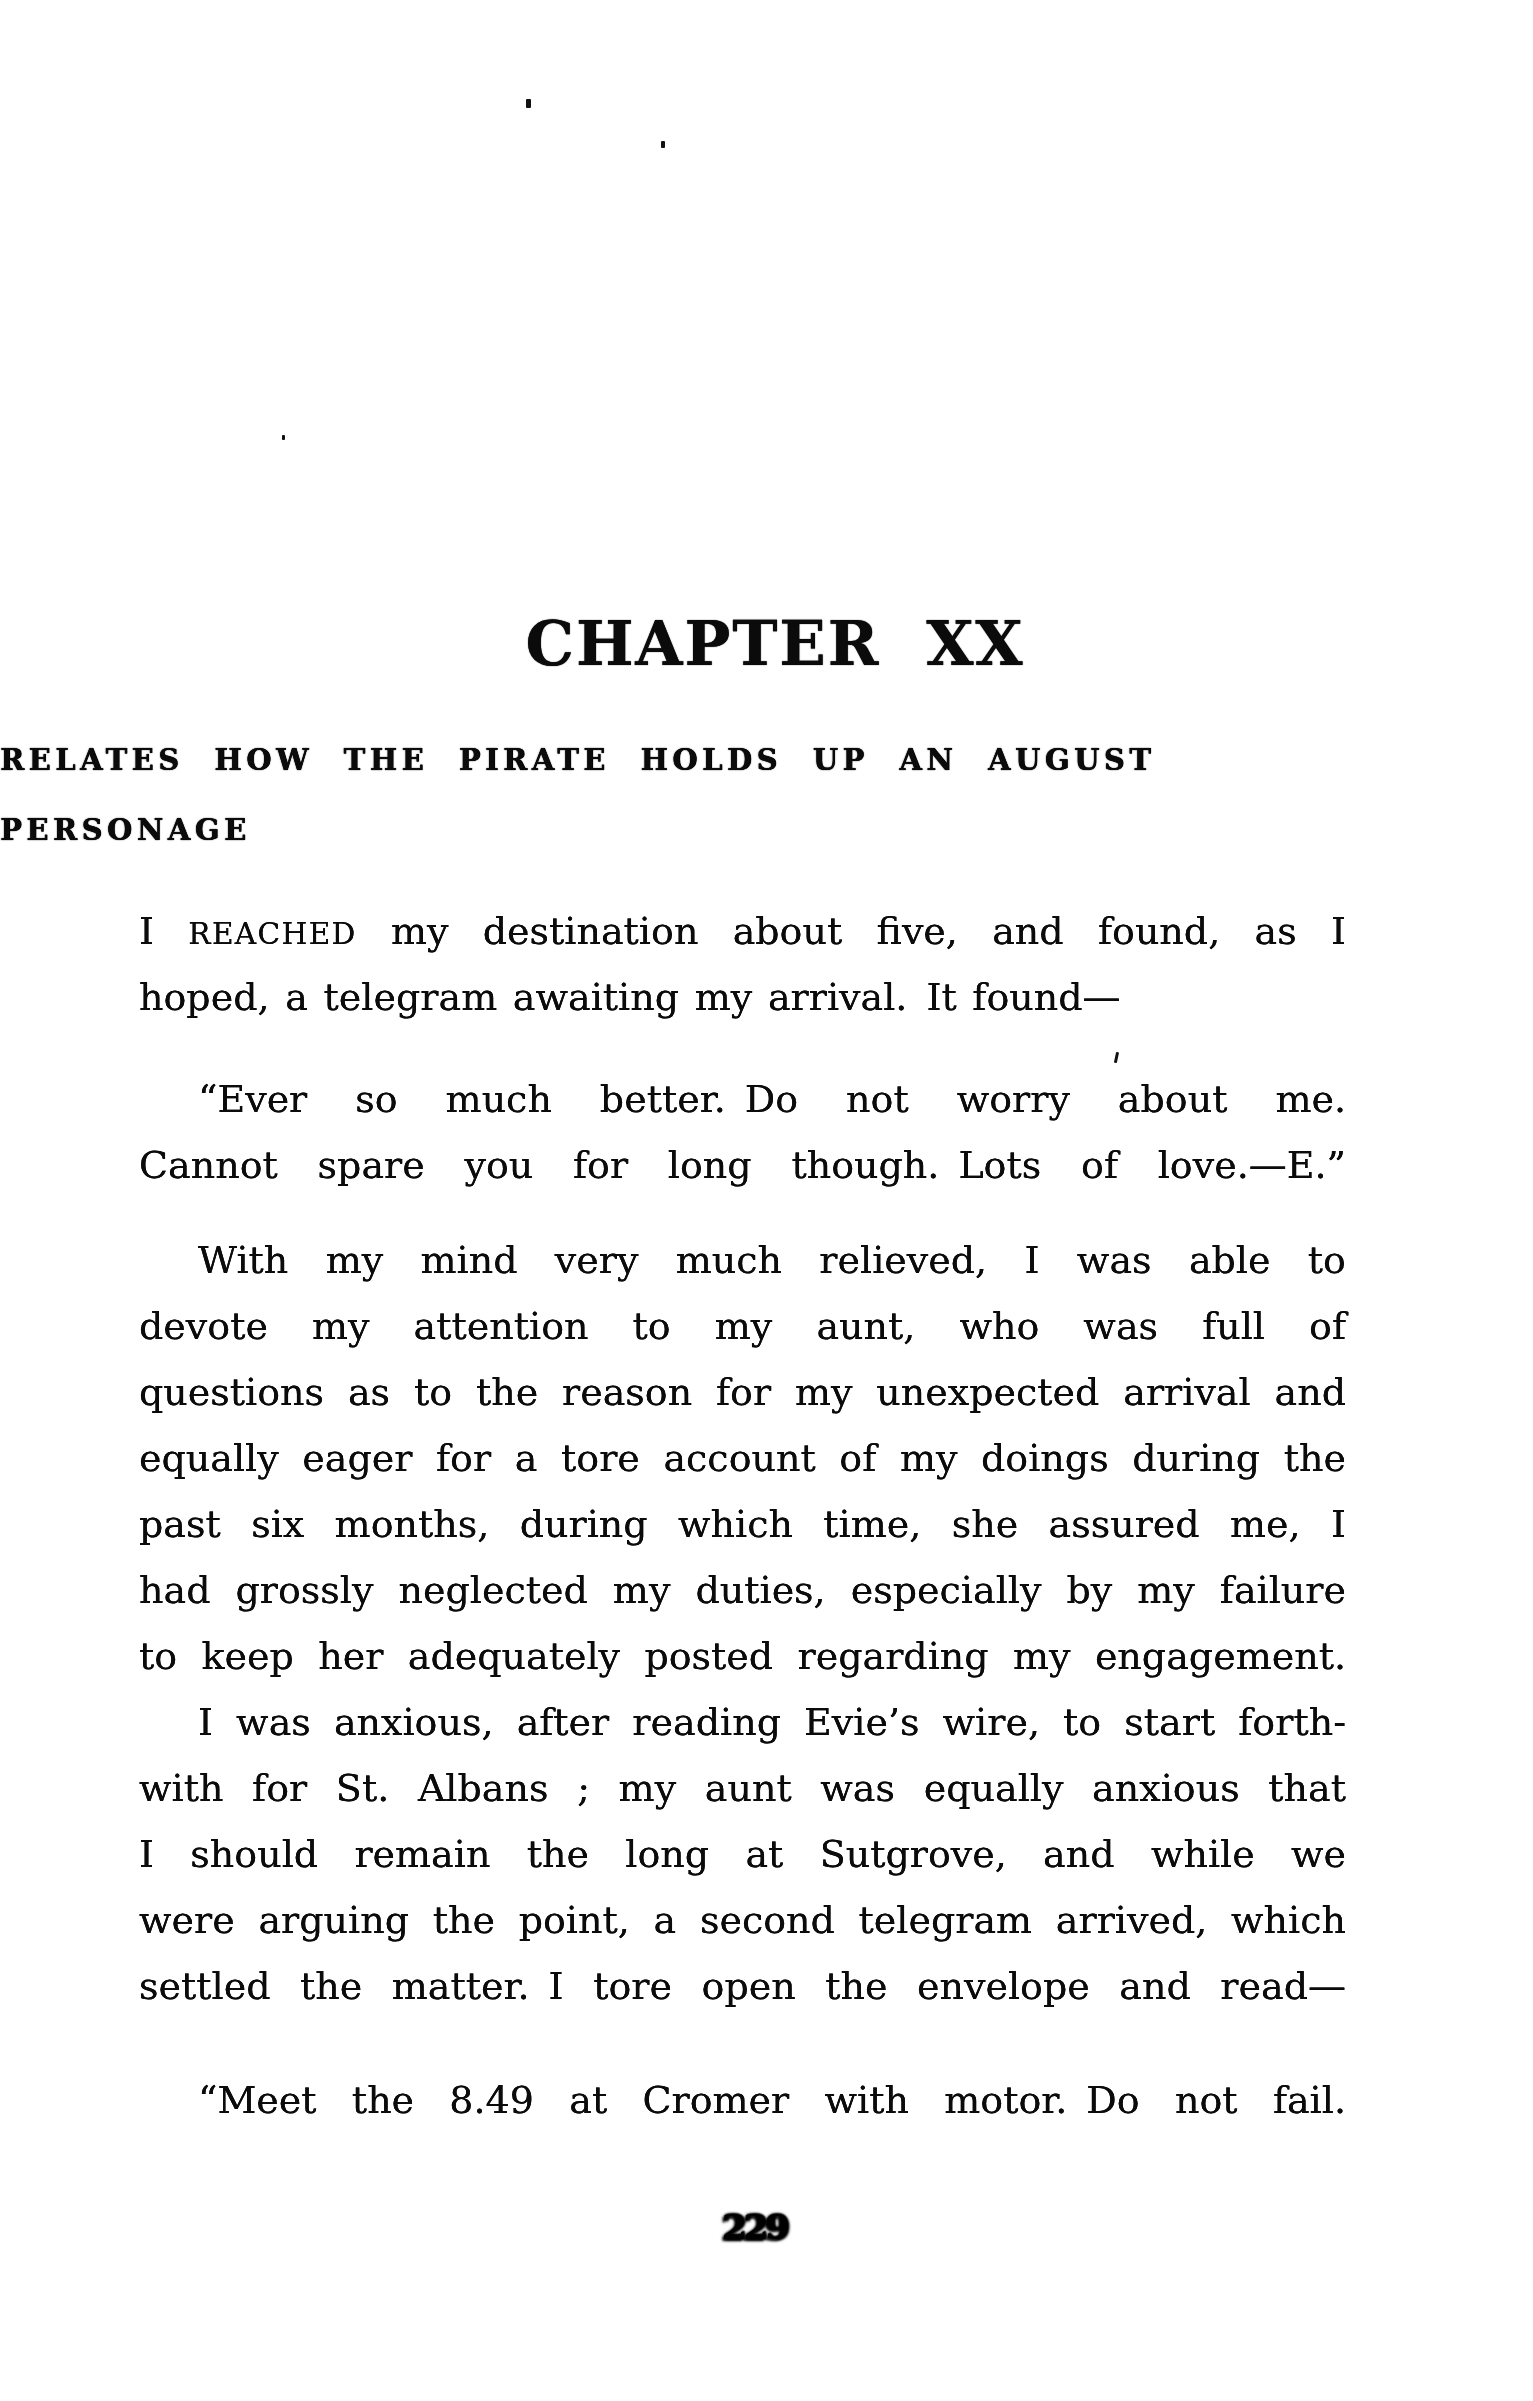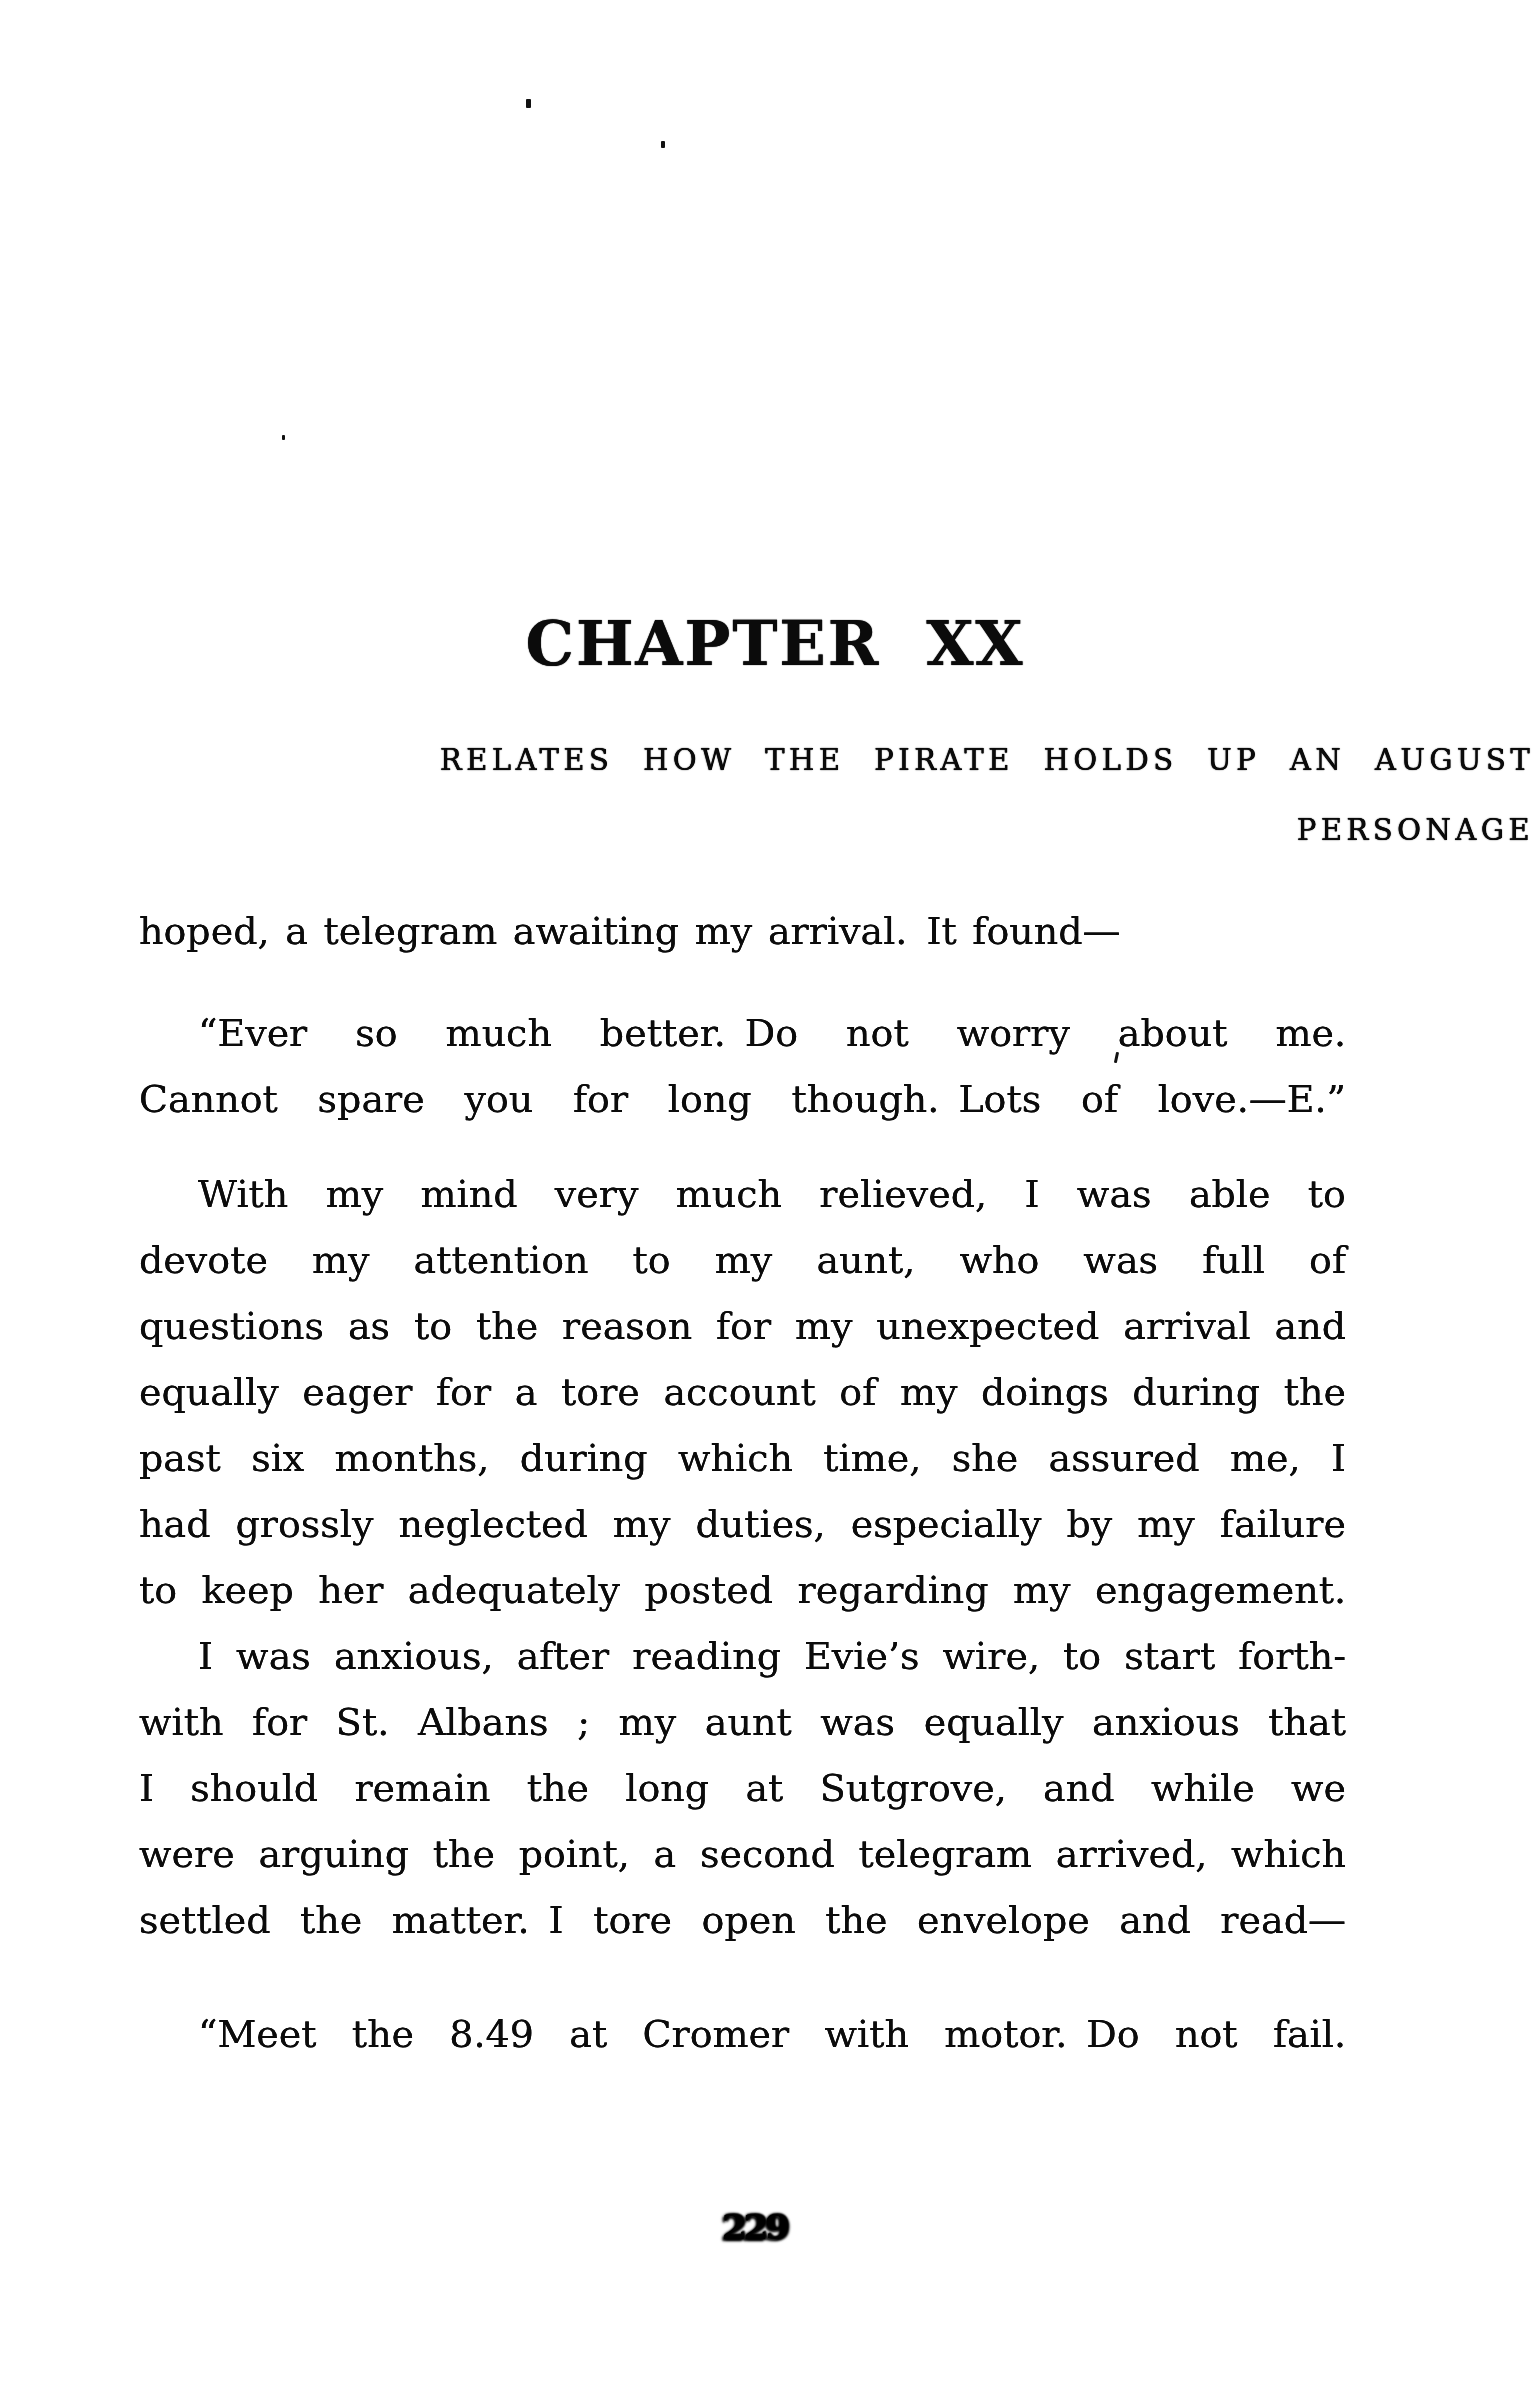--- a/index.html
+++ b/index.html
@@ -23,23 +23,23 @@
     font-weight: bold;
     letter-spacing: 1.8px;
     word-spacing: 23px;
     text-shadow: 0 0 1.1px #000;
   }
   
   .subtitle {
     position: absolute;
     left: 0;
     width: 100%;
-    text-align: right;
+    text-align: left;
     font-size: 29px;
-    font-weight: normal;
+    font-weight: bold;
     letter-spacing: 4.5px;
     word-spacing: 16px;
     text-shadow: 0 0 1.3px #000, 0.4px 0.4px 0.4px #000;
   }
   .subtitle-1 { top: 743px; }
   .subtitle-2 { top: 813px; }
   
   .body-block {
     position: absolute;
     left: 139px;
@@ -91,20 +91,21 @@
   <div class="speck speck-3"></div>
   <div class="speck speck-4"></div>
 
   <div class="chapter-heading">CHAPTER XX</div>
 
   <div class="subtitle subtitle-1">RELATES HOW THE PIRATE HOLDS UP AN AUGUST</div>
   <div class="subtitle subtitle-2">PERSONAGE</div>
 
   <div class="body-block">
 
+    <div class="line j"><span>I </span><span class="sc">REACHED</span><span> my destination about five, and found, as I</span></div>
     <div class="line">hoped, a telegram awaiting my arrival. It found—</div>
 
     <div class="line j indent gap-a">“Ever so much better. Do not worry about me.</div>
     <div class="line j">Cannot spare you for long though. Lots of love.—E.”</div>
 
     <div class="line j indent gap-b">With my mind very much relieved, I was able to</div>
     <div class="line j">devote my attention to my aunt, who was full of</div>
     <div class="line j">questions as to the reason for my unexpected arrival and</div>
     <div class="line j">equally eager for a tore account of my doings during the</div>
     <div class="line j">past six months, during which time, she assured me, I</div>

